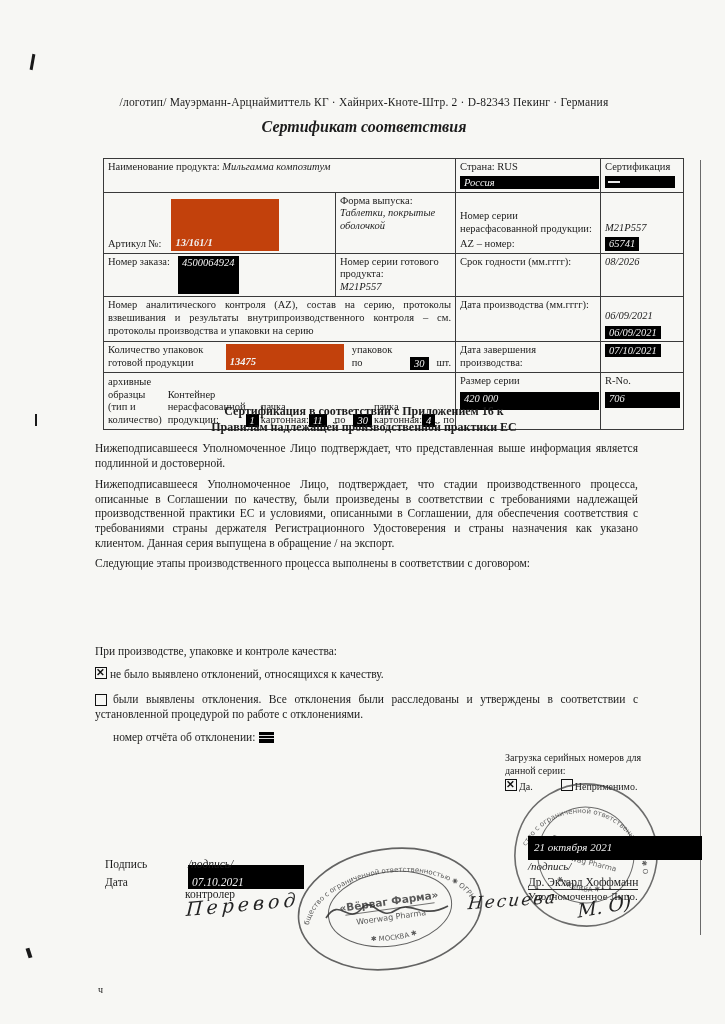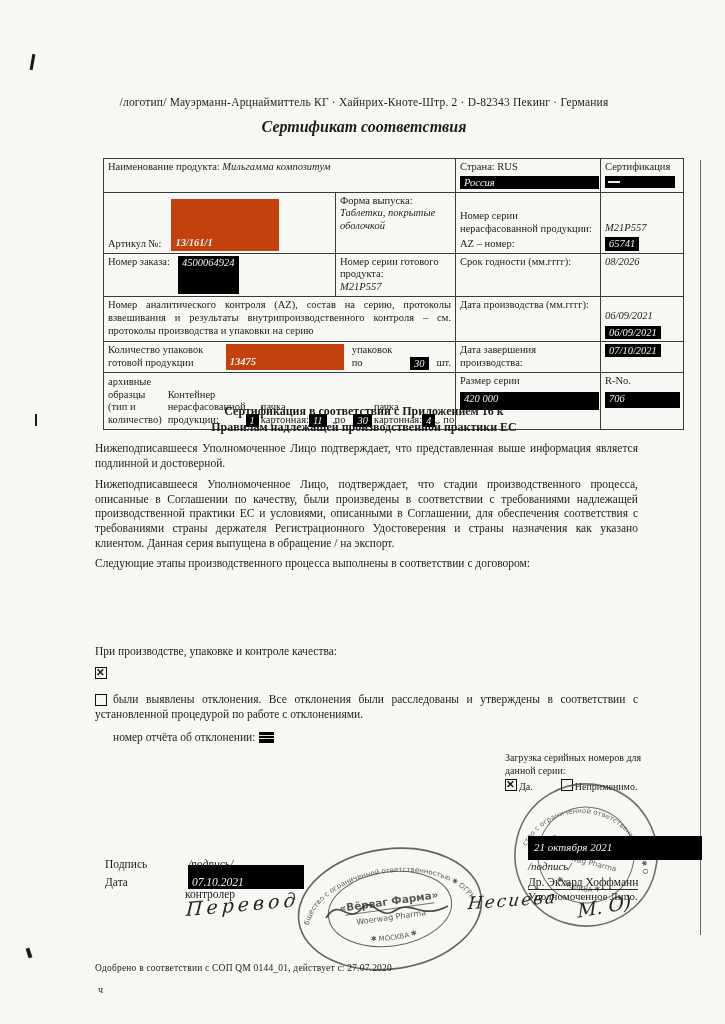--- a/index.html
+++ b/index.html
@@ -262,20 +262,21 @@
   <div class="para" id="para1">Нижеподписавшееся Уполномоченное Лицо подтверждает, что представленная выше информация является подлинной и достоверной.</div>
   <div class="para" id="para2">Нижеподписавшееся Уполномоченное Лицо, подтверждает, что стадии производственного процесса, описанные в Соглашении по качеству, были произведены в соответствии с требованиями надлежащей производственной практики ЕС и условиями, описанными в Соглашении, для обеспечения соответствия с требованиями страны держателя Регистрационного Удостоверения и страны назначения как указано клиентом. Данная серия выпущена в обращение / на экспорт.</div>
 
   <div class="para" id="stages-intro">Следующие этапы производственного процесса выполнены в соответствии с договором:</div>
 
 
   <div class="para" id="quality-intro">При производстве, упаковке и контроле качества:</div>
 
   <div class="qline" id="qline1">
     <span class="cb checked"></span>
+    <span>не было выявлено отклонений, относящихся к качеству.</span>
   </div>
 
   <div class="qline" id="qpara">
     <span class="cb"></span>
     <span>были выявлены отклонения. Все отклонения были расследованы и утверждены в соответствии с установленной процедурой по работе с отклонениями.</span>
   </div>
 
   <div class="qline" id="report-line">
     <span>номер отчёта об отклонении:</span><span class="dev-mark"></span>
   </div>
@@ -345,16 +346,15 @@
 
   <div class="sig-right">
     <div class="date-bar2">
         <span>21 октября 2021</span>
       </div>
     <div class="ital">/подпись/</div>
     <span class="name">Др. Экхард Хоффманн</span>
     <div>Уполномоченное Лицо.</div>
   </div>
 
-  <div class="footer">Одобрено в соответствии с СОП QM 0144_01, действует с: 27.07.2020</div>
   <div class="page-mark">ч</div>
 
 </div>
 
 </body></html>

